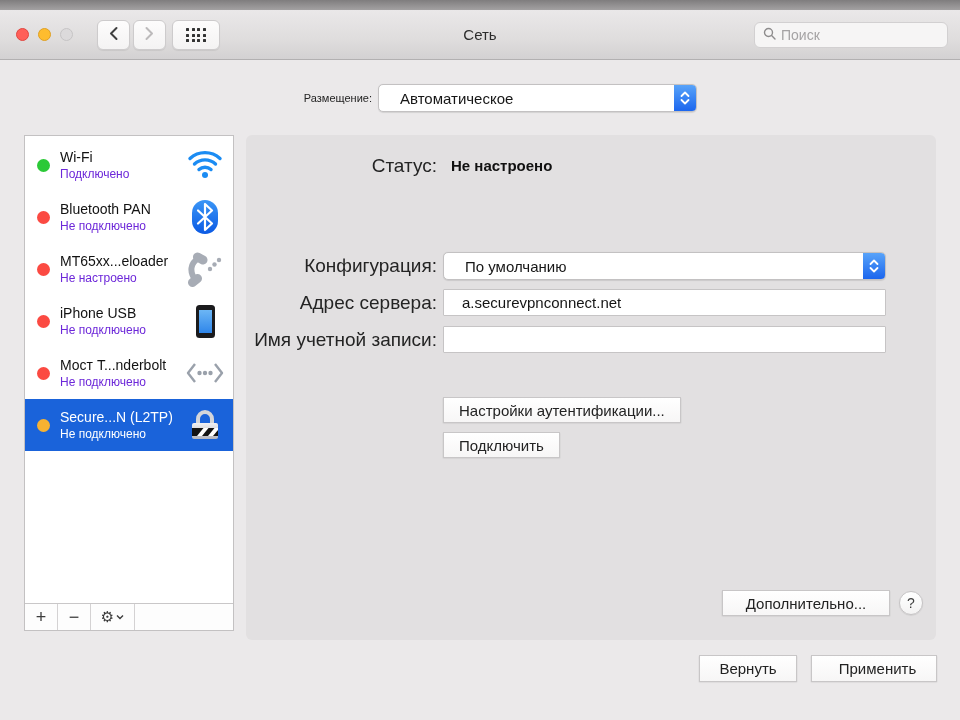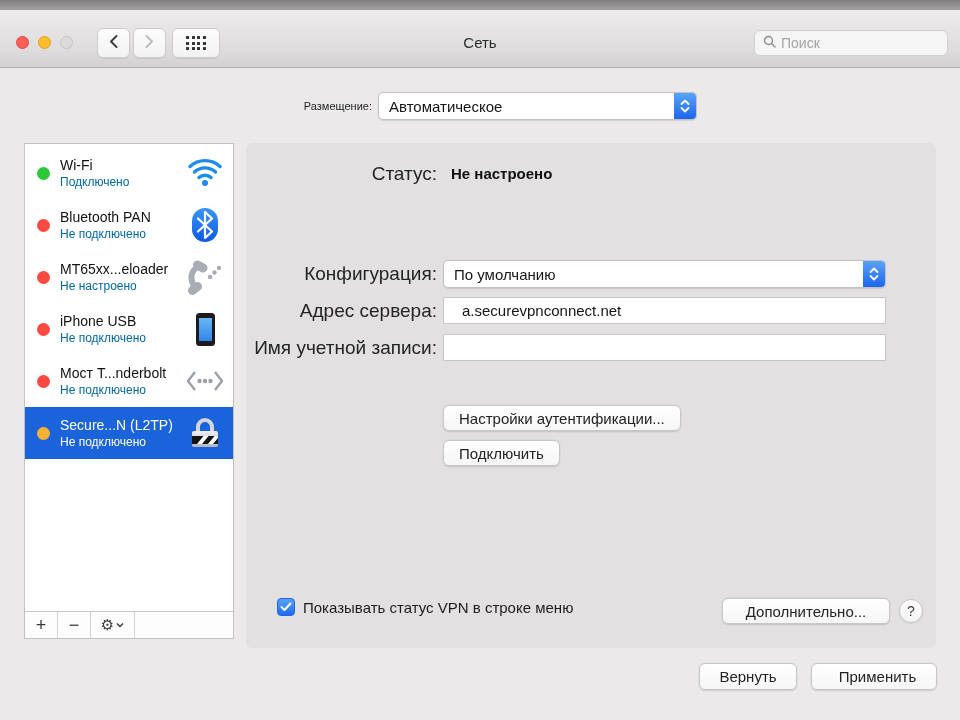--- a/index.html
+++ b/index.html
@@ -4,21 +4,21 @@
 <style>
   * { margin:0; padding:0; box-sizing:border-box; }
   html,body { width:960px; height:720px; overflow:hidden;
     font-family:"Liberation Sans","DejaVu Sans",sans-serif; }
   body { position:relative; background:#ebe9ea; }
 
   .desktop-strip { position:absolute; left:0; top:0; width:960px; height:10px;
     background:linear-gradient(180deg,#7f7d7e,#a3a1a2); }
 
   .window { position:absolute; left:0; top:10px; width:960px; height:526px;
-    background:#ebe9ea;margin-top:8px; }
+    background:#ebe9ea; }
 
   
   .titlebar { position:absolute; left:0; top:0; width:960px; height:50px;
     background:linear-gradient(180deg,#eae8e9 0%,#dfdddd 60%,#d3d1d2 100%);
     border-bottom:1px solid #b2b0b1; }
   .traffic { position:absolute; left:16px; top:18px; display:flex; gap:9px; }
   .tl { width:13px; height:13px; border-radius:50%; }
   .tl.red { background:#ff5f58; border:1px solid #e14640; }
   .tl.yellow { background:#febc2e; border:1px solid #dfa023; }
   .tl.gray { background:#dcdadb; border:1px solid #c6c4c5; }
@@ -37,39 +37,39 @@
     display:flex; align-items:center; padding:0 8px; gap:5px; }
   .search input { border:none; outline:none; background:transparent; width:150px;
     font-size:14px; color:#4a4a4a; font-family:inherit; }
   .search input::placeholder { color:#a5a3a4; }
 
   
   .loc-label { position:absolute; left:0; top:74px; width:372px; height:28px;
     line-height:28px; text-align:right; font-size:11px; color:#242424; }
   .popup { background:#fff; border:1px solid #c3c1c2; border-radius:5px;
     display:flex; align-items:center; box-shadow:0 .5px 1px rgba(0,0,0,.1); }
-  .popup .val { flex:1; font-size:15px; color:#161616; padding-left:10px;
+  .popup .val { flex:1; font-size:15px; color:#161616; padding-left:21px;
     white-space:nowrap; overflow:hidden; }
   .stepper { width:22px; align-self:stretch; border-radius:0 4px 4px 0;
     background:linear-gradient(180deg,#58a3f9,#1c66ee);
     display:flex; flex-direction:column; align-items:center; justify-content:center; }
   .loc-popup { position:absolute; left:378px; top:74px; width:319px; height:28px; }
 
   
   .sidebar { position:absolute; left:24px; top:125px; width:210px; height:496px;
     background:#ffffff; border:1px solid #c3c1c2; display:flex; flex-direction:column; }
   .svc-list { flex:1; overflow:hidden; padding-top:3px; }
   .svc { height:52px; display:flex; align-items:center; padding:0 8px 0 12px; }
   .svc.selected { background:#1a63da; }
   .dot { width:13px; height:13px; border-radius:50%; flex:none; }
   .dot.green { background:#2bc937; } .dot.red { background:#fb4a42; }
   .dot.orange { background:#f7b231; }
   .svc-text { flex:1; margin-left:10px; min-width:0; }
   .svc-name { font-size:14px; color:#121212; white-space:nowrap; }
-  .svc-status { font-size:12px; color:#0369a1; margin-top:2px; white-space:nowrap; }
+  .svc-status { font-size:12px; color:#6d28d9; margin-top:2px; white-space:nowrap; }
   .svc.selected .svc-name, .svc.selected .svc-status { color:#ffffff; }
   .svc-icon { width:40px; flex:none; display:flex; align-items:center; justify-content:center; }
   .iphone-body { width:19px; height:33px; background:#1b1b1d; border-radius:3.5px;
     display:flex; align-items:center; justify-content:center; }
   .iphone-screen { width:13px; height:23px; background:linear-gradient(180deg,#6cb6f5,#2f86ea); }
   .sb-footer { height:27px; border-top:1px solid #c9c7c8; background:#fdfdfd;
     display:flex; align-items:stretch; }
   .sb-cell { display:flex; align-items:center; justify-content:center;
     border-right:1px solid #d4d2d3; color:#3c3c3c; }
   .sb-cell.plus, .sb-cell.minus { width:33px; font-size:18px; font-weight:400; }
@@ -81,21 +81,21 @@
     background:#e2e0e1; border-radius:6px; }
   .p-lbl { position:absolute; left:0; width:191px; text-align:right;
     font-size:19px; color:#242424; line-height:28px; height:28px; }
   .status-val { position:absolute; left:205px; top:17px; line-height:28px;
     font-size:15px; font-weight:700; color:#111; }
   .cfg-popup { position:absolute; left:197px; top:117px; width:443px; height:28px; }
   .txt-field { position:absolute; left:197px; width:443px; height:27px;
     background:#fff; border:1px solid #c6c4c5; border-radius:1px;
     font-size:15px; color:#151515; padding:0 8px 0 18px; outline:none; font-family:inherit; }
   .push-btn { background:linear-gradient(180deg,#ffffff,#f7f6f6);
-    border:1px solid #c8c6c7; border-radius:6px; box-shadow:0 .5px 1.5px rgba(0,0,0,.14);
+    border:1px solid #c8c6c7; border-radius:0; box-shadow:0 .5px 1.5px rgba(0,0,0,.14);
     font-size:15px; color:#232323; font-family:inherit; height:26px; padding:0 15px;
     display:inline-flex; align-items:center; justify-content:center; white-space:nowrap; }
   .auth-btn { position:absolute; left:197px; top:262px; }
   .connect-btn { position:absolute; left:197px; top:297px; }
   .chk-row { position:absolute; left:31px; top:455px; display:flex; align-items:center; gap:8px; }
   .checkbox { width:18px; height:18px; border-radius:4px;
     background:linear-gradient(180deg,#5aa2f8,#1e6bf0); border:1px solid #2165e0;
     display:flex; align-items:center; justify-content:center; }
   .chk-label { font-size:15px; color:#1d1d1d; }
   .adv-btn { position:absolute; left:476px; top:455px; width:168px; }
@@ -317,28 +317,20 @@
 
     <div class="p-lbl" style="top:154px;">Адрес сервера:</div>
     <input class="txt-field" style="top: 154px;" type="text" value="a.securevpnconnect.net">
 
     <div class="p-lbl" style="top:191px;">Имя учетной записи:</div>
     <input class="txt-field" style="top: 191px;" type="text" value="">
 
     <button class="push-btn auth-btn">Настройки аутентификации...</button>
     <button class="push-btn connect-btn">Подключить</button>
 
-    <div class="chk-row">
-      <span class="checkbox">
-        <svg width="12" height="10" viewBox="0 0 12 10">
-            <path d="M1.5 5 L4.5 8 L10.5 1.5" fill="none" stroke="#fff" stroke-width="2" stroke-linecap="round" stroke-linejoin="round"></path>
-          </svg>
-      </span>
-      <span class="chk-label">Показывать статус VPN в строке меню</span>
-    </div>
 
     <button class="push-btn adv-btn">Дополнительно...</button>
     <button class="help-btn">?</button>
   </div>
 
   <button class="push-btn revert-btn">Вернуть</button>
   <button class="push-btn apply-btn">Применить</button>
 
 </div>
 

